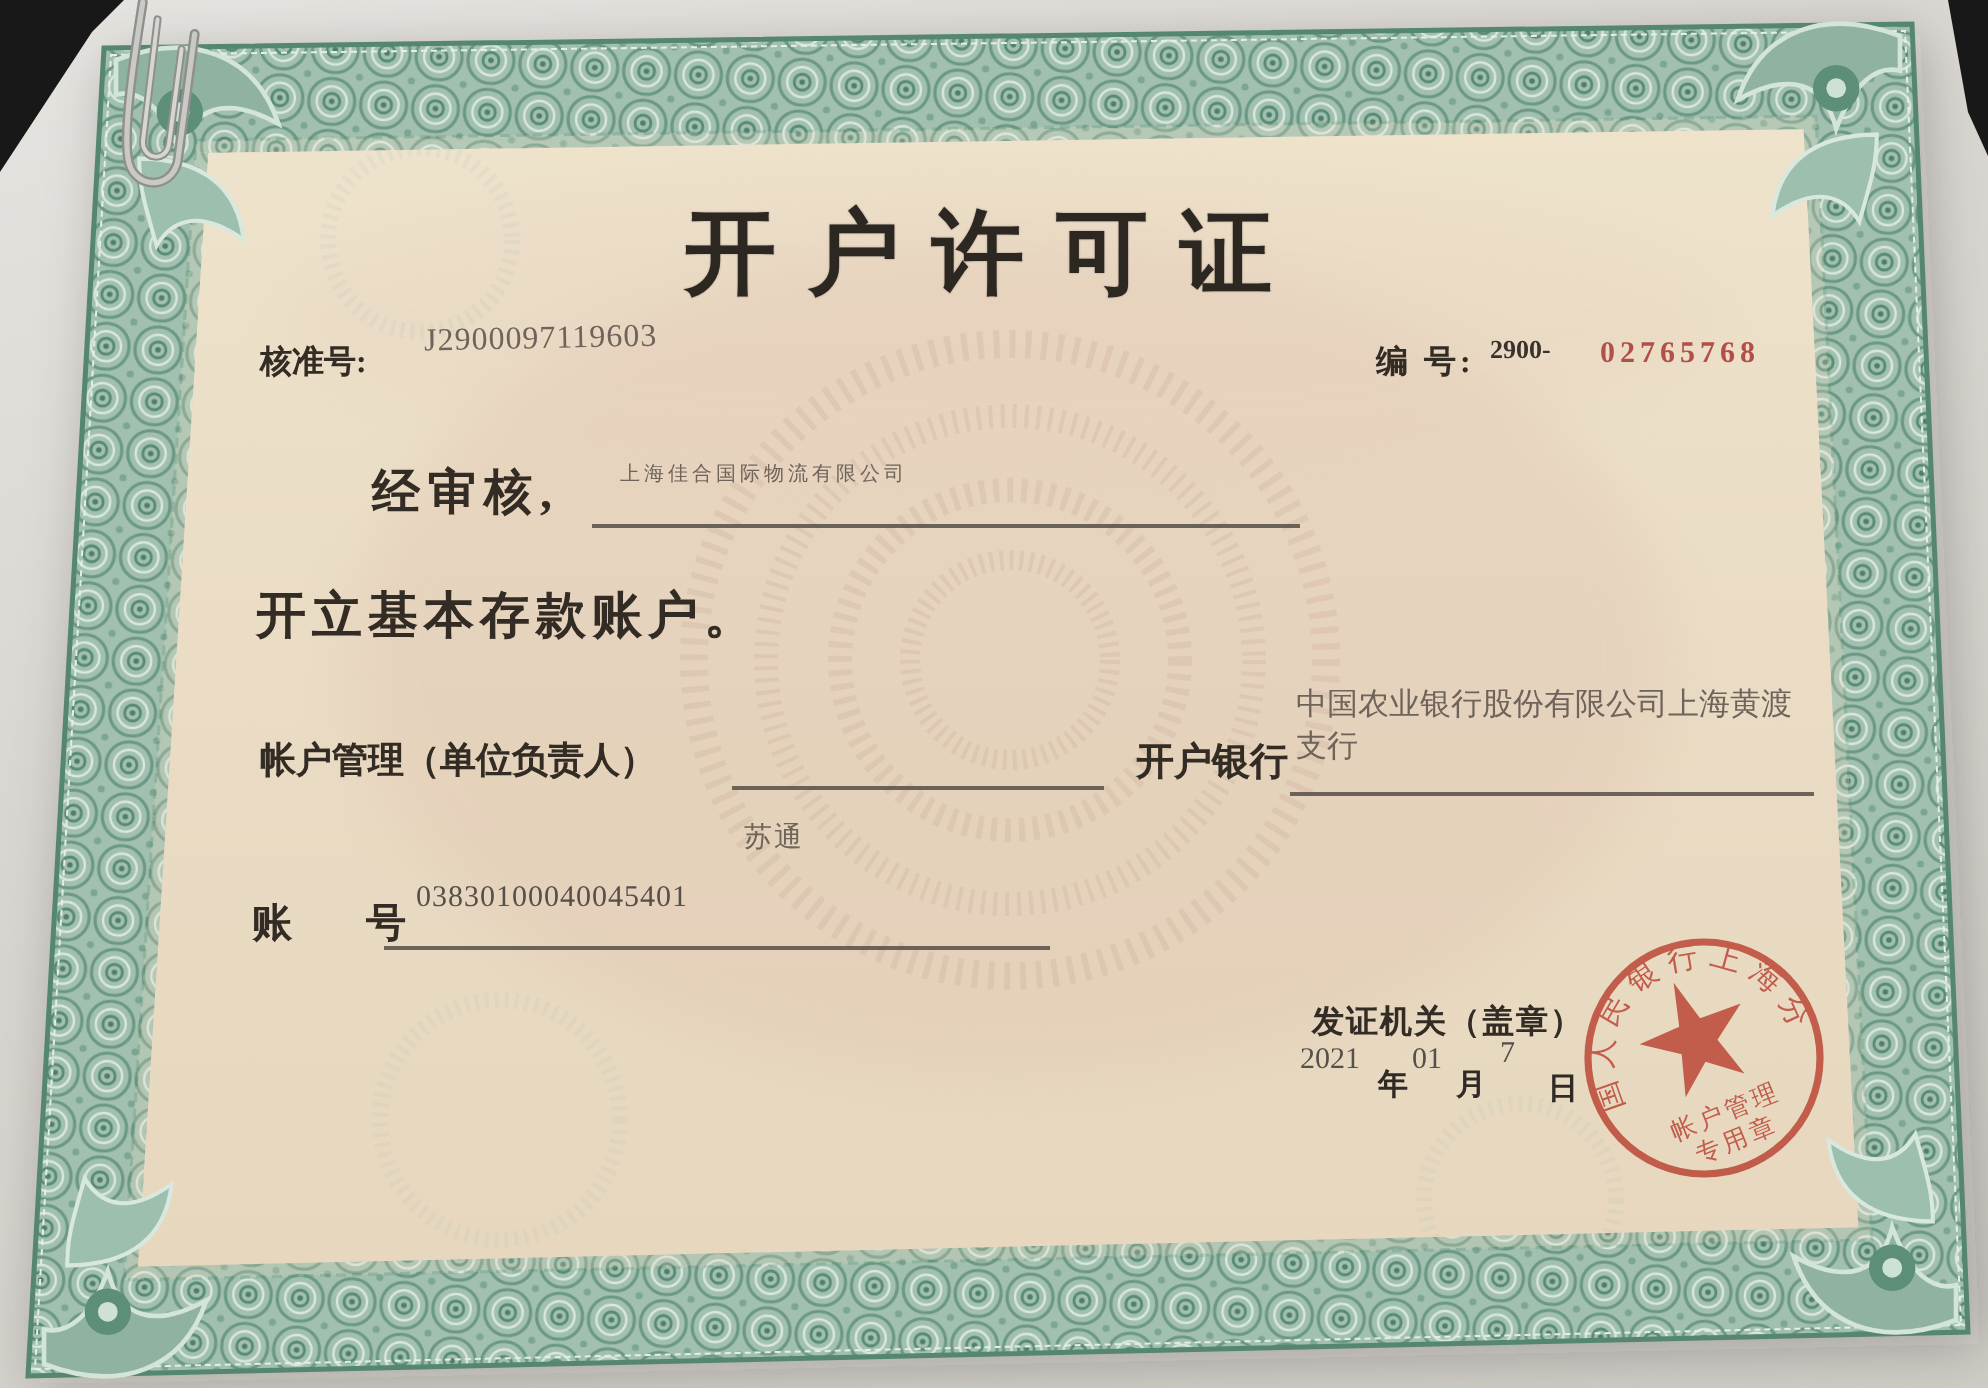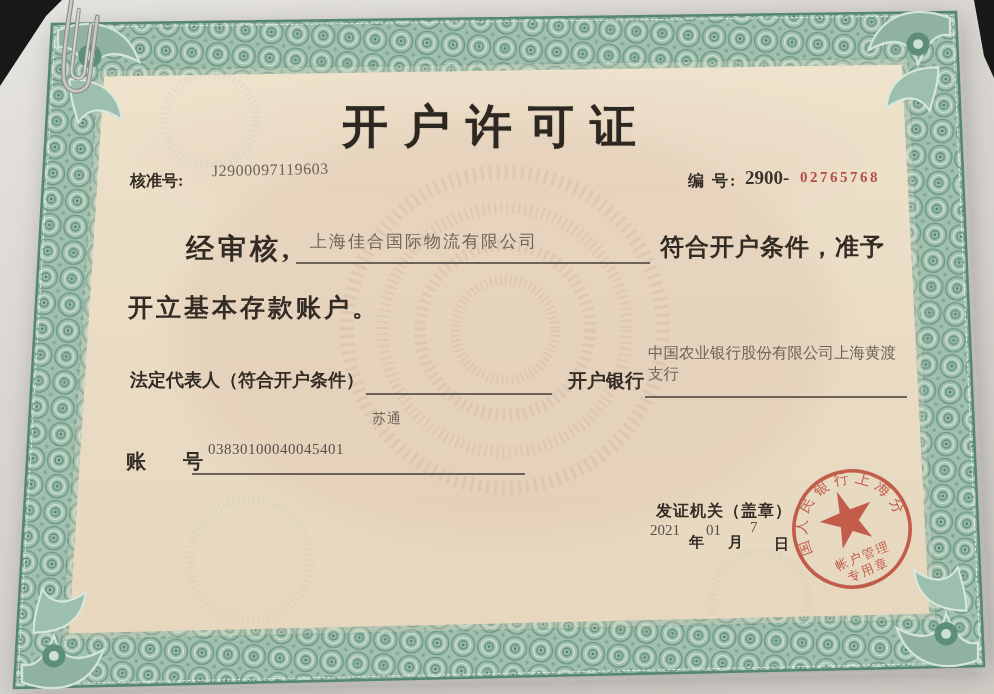--- a/index.html
+++ b/index.html
@@ -102,31 +102,30 @@
   </svg>
 
   <div class="cert-content">
 
     <div class="title">开户许可证</div>
 
     <div class="ink" style="left:130px;top:171px;font-size:16px;">核准号:</div>
     <div class="faded" style="left:212px;top:161px;font-size:16px;letter-spacing:.5px;transform:rotate(-1.2deg);">J2900097119603</div>
 
     <div class="ink" style="left:688px;top:171px;font-size:16px;letter-spacing:2px;">编 号:</div>
-    <div style="left:745px;top:167px;font-size:19px;color:#3a332c;font-weight:bold;">2900-</div>
+    <div style="left:745px;top:167px;font-size:13px;color:#3a332c;font-weight:bold;">2900-</div>
     <div class="serial-red" style="left:800px;top:169px;font-size:15px;font-weight:bold;">02765768</div>
 
-    <div class="ink" style="left:186px;top:230px;font-size:28px;letter-spacing:4px;text-align:right;">经审核,</div>
-    <div class="faded" style="left:310px;top:230px;font-size:17px;letter-spacing:2px;">上海佳合国际物流有限公司</div>
+    <div class="ink" style="left:186px;top:230px;font-size:24px;letter-spacing:4px;text-align:right;">经审核,</div>
+    <div class="faded" style="left:310px;top:230px;font-size:10px;letter-spacing:2px;">上海佳合国际物流有限公司</div>
     <div class="rule" style="left:296px;top:262px;width:354px;"></div>
-    <div class="ink" style="left:660px;top:231px;font-size:24px;letter-spacing:1px;">符合开户条件，准予</div>
 
     <div class="ink" style="left:128px;top:291px;font-size:25px;letter-spacing:3px;">开立基本存款账户。</div>
 
-    <div class="ink" style="left:130px;top:368px;font-size:18px;">法定代表人（符合开户条件）</div>
+    <div class="ink" style="left:130px;top:368px;font-size:18px;">帐户管理（单位负责人）</div>
     <div class="faded" style="left:372px;top:366px;font-size:14px;letter-spacing:1px;margin-top:44px;">苏通</div>
     <div class="rule" style="left:366px;top:393px;width:186px;"></div>
 
     <div class="ink" style="left:568px;top:368px;font-size:19px;text-align:right;">开户银行</div>
     <div class="faded bank-value" style="left:648px;top:342px;font-size:15.5px;">中国农业银行股份有限公司上海黄渡支行</div>
     <div class="rule" style="left:645px;top:396px;width:262px;"></div>
 
     <div class="ink" style="left:126px;top:448px;font-size:20px;letter-spacing:16px;">账 号</div>
     <div class="faded" style="left:208px;top:441px;font-size:15px;letter-spacing:.5px;color:#57504a;">03830100040045401</div>
     <div class="rule" style="left:192px;top:473px;width:333px;"></div>

